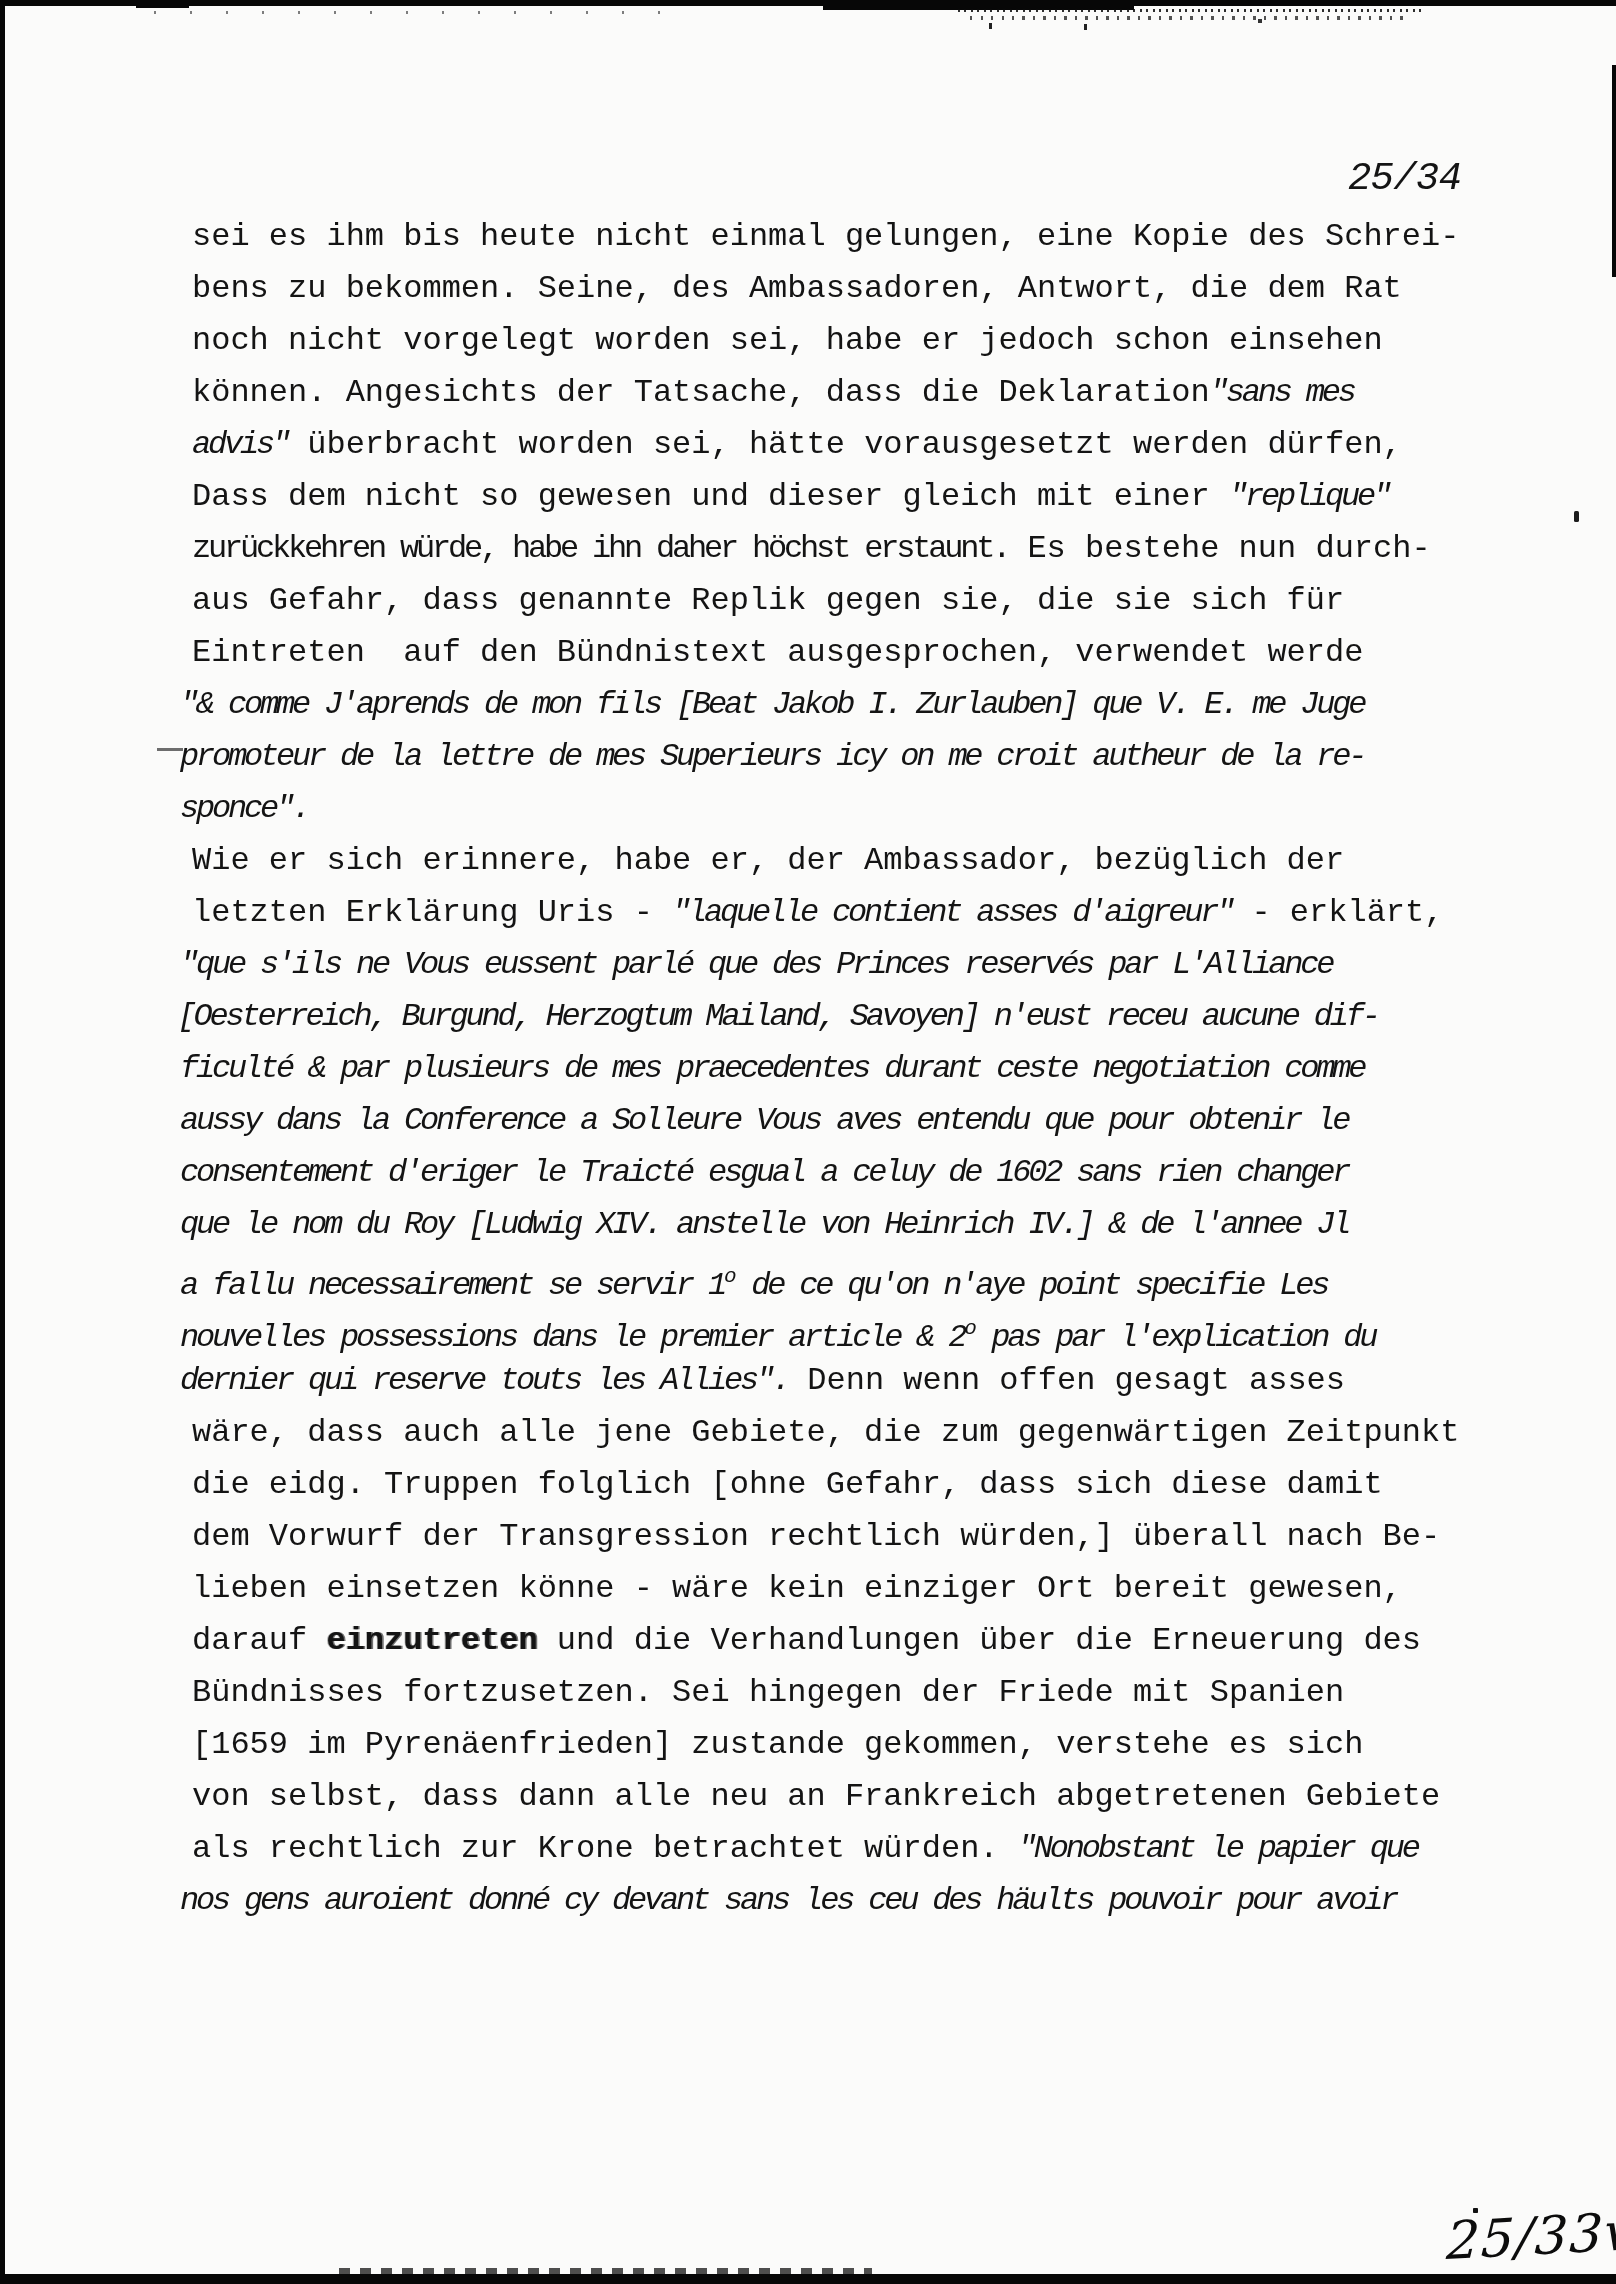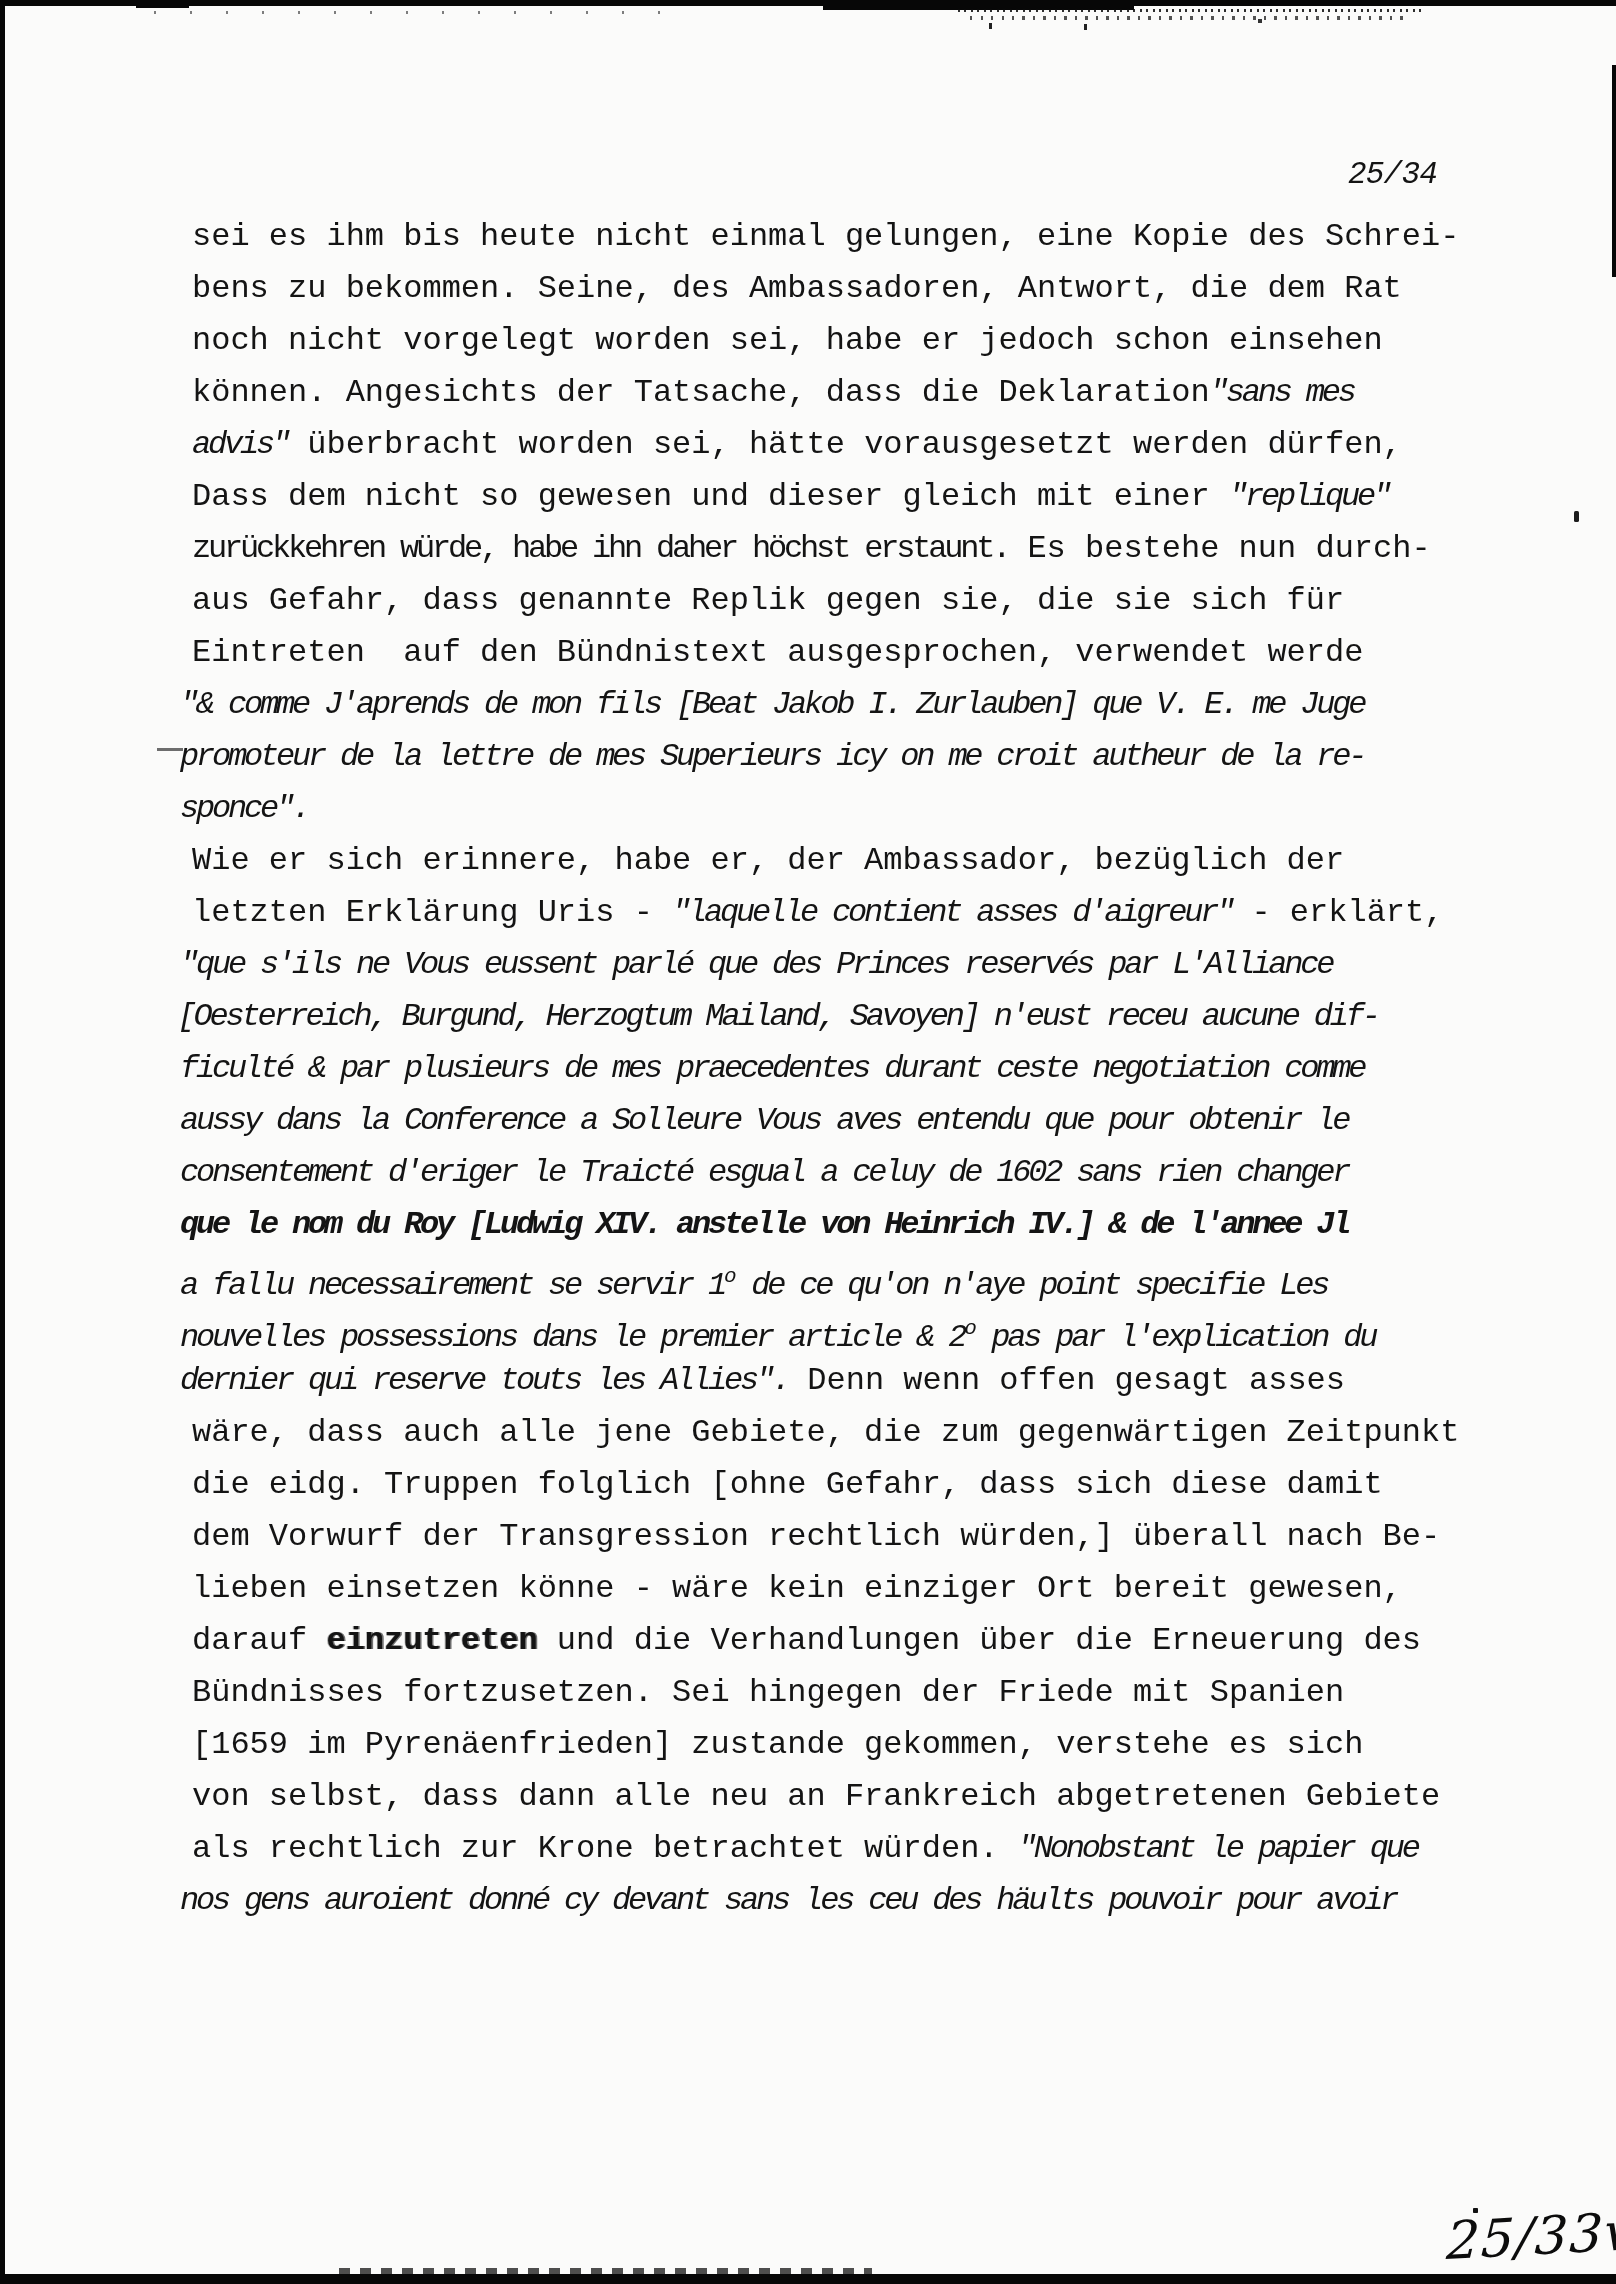--- a/index.html
+++ b/index.html
@@ -32,21 +32,21 @@
   .dot-a { position:absolute; left:989px; top:23.4px; width:3.2px; height:5.7px; background:#222; }
   .dot-b { position:absolute; left:1084px; top:24px; width:3.2px; height:5.7px; background:#222; }
   .dot-c { position:absolute; left:1258px; top:18.6px; width:4px; height:4px; background:#333; }
   .artifact-dash { position:absolute; left:157px; top:748px; width:26px; height:3.2px; background:#4a4a4a; opacity:.8; }
   .artifact-tick { position:absolute; left:1574px; top:511px; width:4.8px; height:10.5px; background:#1c1c1c; border-radius:1.6px; }
   .artifact-dot-hw { position:absolute; left:1473px; top:2208px; width:4.8px; height:4.8px; background:#111; border-radius:0.8px; }
 
   
   .page-number {
     position:absolute; left:1348px; top:157px;
-    font-size:31px; font-style:italic; letter-spacing:-0.8px;
+    font-size:39px; font-style:italic; letter-spacing:-0.8px;
   }
   #text-block {
     position:absolute; left:192px; top:211px; width:1390px;
   }
   .line {
     white-space:pre;
     height:52px; line-height:52px;
     font-size:32px;
   }
   .seg-n    { }
@@ -103,21 +103,21 @@
       <div class="line" style="margin-left: -12px;"><span class="seg-i">"&amp; comme J'aprends de mon fils [Beat Jakob I. Zurlauben] que V. E. me Juge</span></div>
       <div class="line" style="margin-left: -12px;"><span class="seg-i">promoteur de la lettre de mes Superieurs icy on me croit autheur de la re-</span></div>
       <div class="line" style="margin-left: -12px;"><span class="seg-i">sponce".</span></div>
       <div class="line"><span class="seg-n">Wie er sich erinnere, habe er, der Ambassador, bezüglich der</span></div>
       <div class="line"><span class="seg-n">letzten Erklärung Uris - </span><span class="seg-i">"laquelle contient asses d'aigreur"</span><span class="seg-n"> - erklärt,</span></div>
       <div class="line" style="margin-left: -12px;"><span class="seg-i">"que s'ils ne Vous eussent parlé que des Princes reservés par L'Alliance</span></div>
       <div class="line" style="margin-left: -14.5px;"><span class="seg-i">[Oesterreich, Burgund, Herzogtum Mailand, Savoyen] n'eust receu aucune dif-</span></div>
       <div class="line" style="margin-left: -12px;"><span class="seg-i">ficulté &amp; par plusieurs de mes praecedentes durant ceste negotiation comme</span></div>
       <div class="line" style="margin-left: -12px;"><span class="seg-i">aussy dans la Conference a Solleure Vous aves entendu que pour obtenir le</span></div>
       <div class="line" style="margin-left: -12px;"><span class="seg-i">consentement d'eriger le Traicté esgual a celuy de 1602 sans rien changer</span></div>
-      <div class="line" style="margin-left: -12px; font-weight: bold;"><span class="seg-i">que le nom du Roy [Ludwig XIV. anstelle von Heinrich IV.] &amp; de l'annee Jl</span></div>
+      <div class="line" style="margin-left: -12px;"><span class="seg-i">que le nom du Roy [Ludwig XIV. anstelle von Heinrich IV.] &amp; de l'annee Jl</span></div>
       <div class="line" style="margin-left: -12px;"><span class="seg-i">a fallu necessairement se servir 1</span><span class="seg-isup">o</span><span class="seg-i"> de ce qu'on n'aye point specifie Les</span></div>
       <div class="line" style="margin-left: -12px;"><span class="seg-i">nouvelles possessions dans le premier article &amp; 2</span><span class="seg-isup">o</span><span class="seg-i"> pas par l'explication du</span></div>
       <div class="line" style="margin-left: -12px;"><span class="seg-i">dernier qui reserve touts les Allies".</span><span class="seg-n"> Denn wenn offen gesagt asses</span></div>
       <div class="line"><span class="seg-n">wäre, dass auch alle jene Gebiete, die zum gegenwärtigen Zeitpunkt</span></div>
       <div class="line"><span class="seg-n">die eidg. Truppen folglich [ohne Gefahr, dass sich diese damit</span></div>
       <div class="line"><span class="seg-n">dem Vorwurf der Transgression rechtlich würden,] überall nach Be-</span></div>
       <div class="line"><span class="seg-n">lieben einsetzen könne - wäre kein einziger Ort bereit gewesen,</span></div>
       <div class="line"><span class="seg-n">darauf </span><span class="seg-sm">einzutreten</span><span class="seg-n"> und die Verhandlungen über die Erneuerung des</span></div>
       <div class="line"><span class="seg-n">Bündnisses fortzusetzen. Sei hingegen der Friede mit Spanien</span></div>
       <div class="line"><span class="seg-n">[1659 im Pyrenäenfrieden] zustande gekommen, verstehe es sich</span></div>

